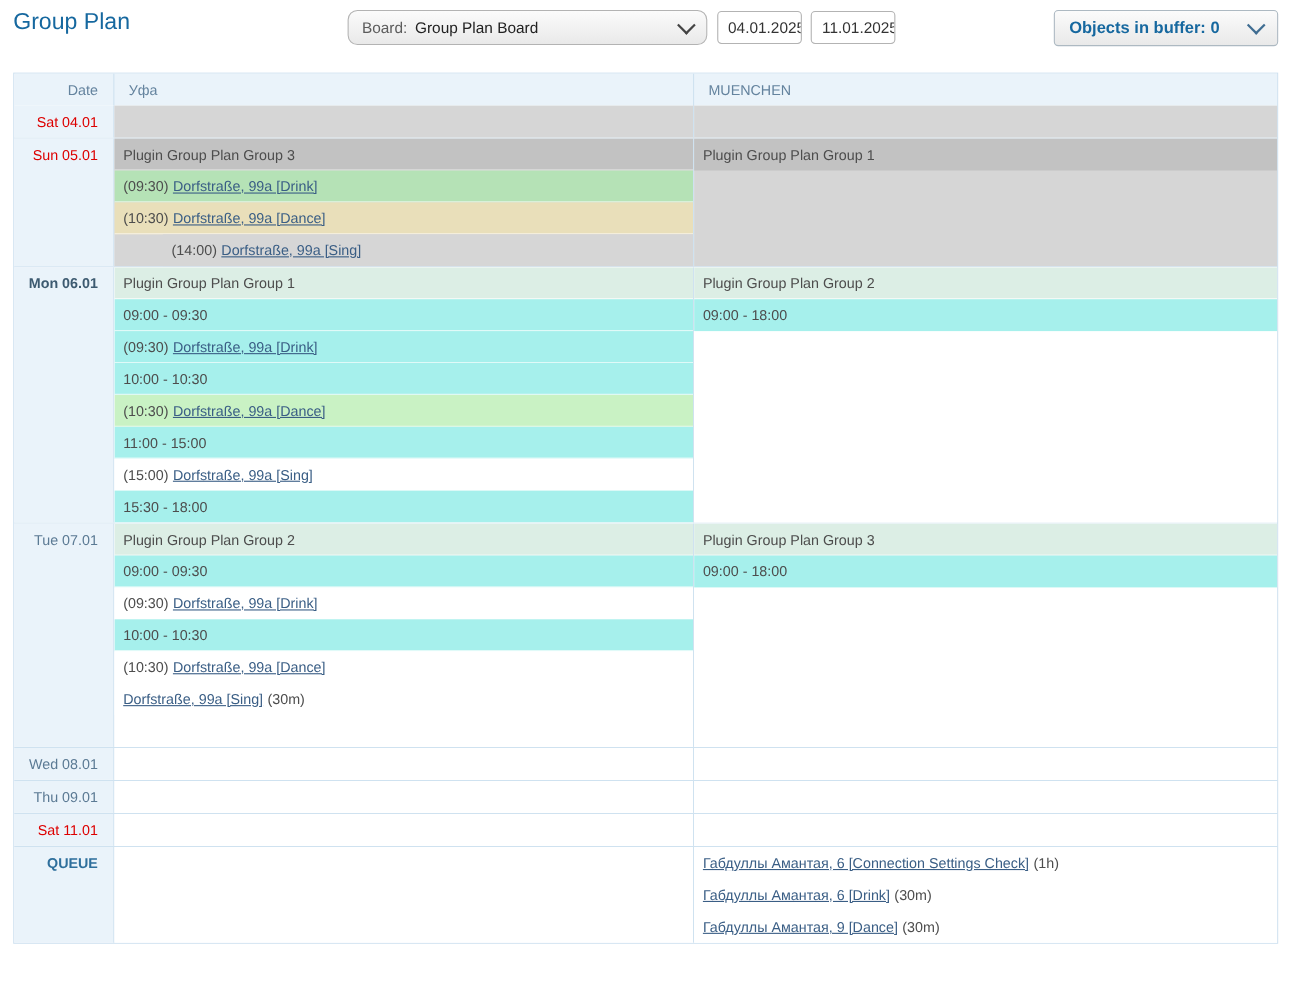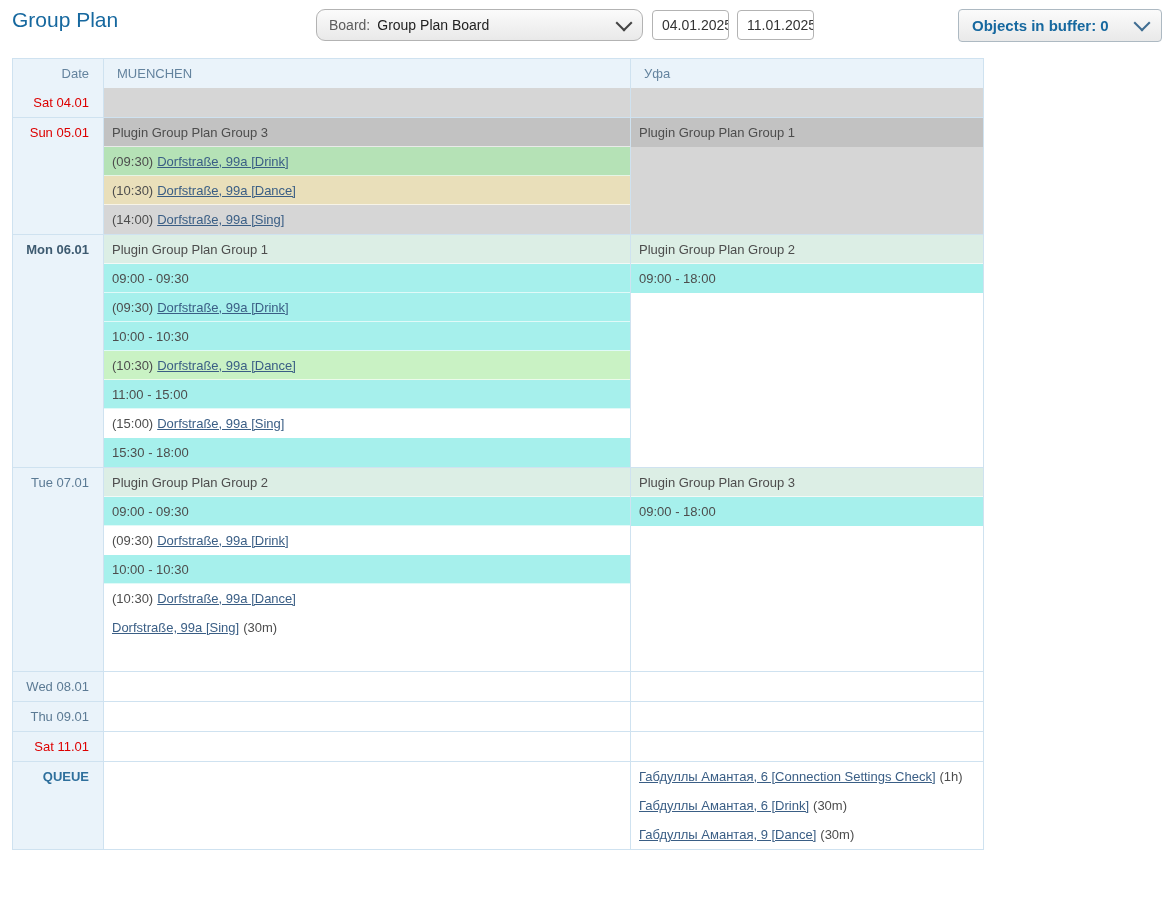--- a/index.html
+++ b/index.html
@@ -19,21 +19,21 @@
     border:1px solid #b3b3b3;border-radius:4px;background:#fff;color:#333;font-size:14px;
     font-family:"Liberation Sans", sans-serif;padding:0 0 0 9px;}
   #date-from{left:652px;} #date-to{left:737px;}
   .buffer-btn{position:absolute;left:958px;top:9px;width:204px;height:33px;box-sizing:border-box;
     border:1px solid #adb9c2;border-radius:4px;background:linear-gradient(#fbfbfb,#e9e9e9);
     display:flex;align-items:center;padding:0 13px;cursor:pointer;}
   .buffer-btn .txt{color:#16689f;font-size:15px;font-weight:bold;flex:1;}
   .buffer-btn .chev{border-color:#3f6d92;}
 
   
-  .plan{position:absolute;left:12px;top:58px;width:972px;box-sizing:border-box;
+  .plan{position:absolute;left:12px;top:66px;width:1150px;box-sizing:border-box;
     border:1px solid #cfe2f0;font-size:13px;color:#4d4d4d;}
   .t-row{display:grid;grid-template-columns:91px 527px 1fr;border-top:1px solid #cfe2f0;}
   .t-row:first-child{border-top:none;}
   .h-row{height:29px;background:#eaf3fa;}
   .h-cell{display:flex;align-items:center;color:#64839e;}
   .h-date{justify-content:flex-end;padding-right:14px;border-right:1px solid #cfe2f0;box-sizing:border-box;}
   .h-loc{padding-left:13px;border-right:1px solid #cfe2f0;box-sizing:border-box;}
   .h-loc:last-child{border-right:none;}
   .date-cell{background:#eaf3fa;border-right:1px solid #cfe2f0;box-sizing:border-box;
     text-align:right;padding:7px 14px 0 0;color:#5b7a94;}
@@ -41,21 +41,21 @@
   .date-today{color:#3d5a70;font-weight:bold;}
   .date-queue{color:#2e6f9c;font-weight:bold;}
   .loc-cell{position:relative;box-sizing:border-box;border-right:1px solid #cfe2f0;overflow:hidden;}
   .loc-cell:last-child{border-right:none;}
   .fill-grey{background:#d6d6d6;}
   .fill-white{background:#ffffff;}
   .sub{height:29px;box-sizing:border-box;display:flex;align-items:center;padding-left:8px;
     border-bottom:1px solid rgba(255,255,255,0.65);white-space:nowrap;}
   .sub:last-child{border-bottom:none;}
   .bg-greydark{background:#c2c2c2;}
-  .bg-grey{background:#d6d6d6;}
+  .bg-grey{background:#d6d6d6;margin-left:44px;}
   .bg-mint{background:#dceee5;}
   .bg-cyan{background:#a6f0ec;}
   .bg-green{background:#b5e2b6;}
   .bg-lightgreen{background:#c9f2c4;}
   .bg-tan{background:#e9dfba;}
   .bg-white{background:#ffffff;}
   .sub a{color:#3a5e85;text-decoration:underline;cursor:pointer;}
   .sub .pre,.sub .suf{color:#4d4d4d;}
   .sub .pre{margin-right:4px;}
   .sub .suf{margin-left:4px;}
@@ -77,22 +77,22 @@
   <input id="date-to" class="date-input" value="11.01.2025" style="">
 
   <div class="buffer-btn">
     <span class="txt">Objects in buffer: 0</span>
     <span class="chev"></span>
   </div>
 
   <div class="plan">
     <div class="t-row h-row">
       <div class="h-cell h-date">Date</div>
+      <div class="h-cell h-loc">Уфа</div>
       <div class="h-cell h-loc">MUENCHEN</div>
-      <div class="h-cell h-loc">Уфа</div>
     </div>
     <div id="plan-body">
         <div class="t-row" style="height: 29px;">
           <div class="date-cell date-weekend">Sat 04.01</div>
           <div class="loc-cell fill-grey"></div>
           <div class="loc-cell fill-grey"></div>
         </div>
         <div class="t-row" style="height: 116px;">
           <div class="date-cell date-weekend">Sun 05.01</div>
           <div class="loc-cell fill-grey">

